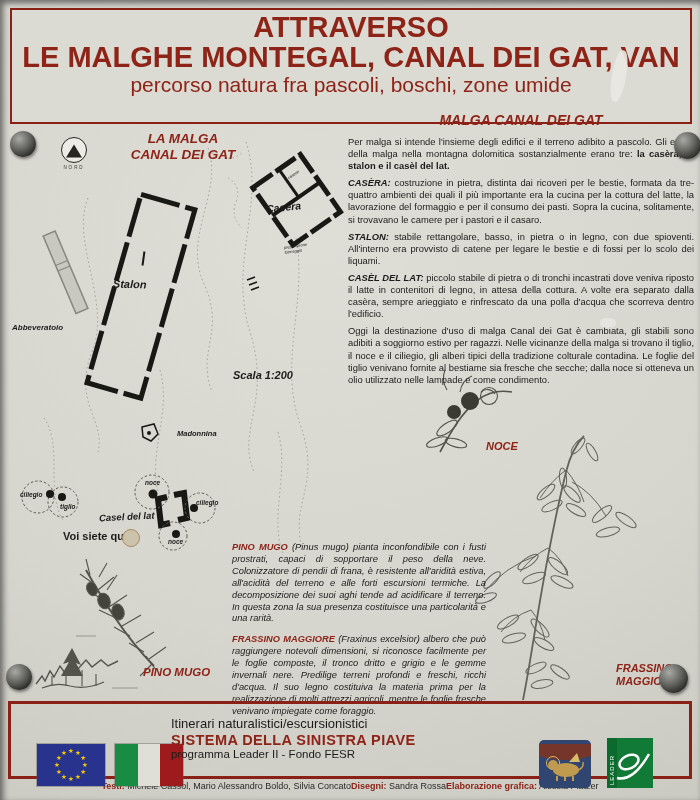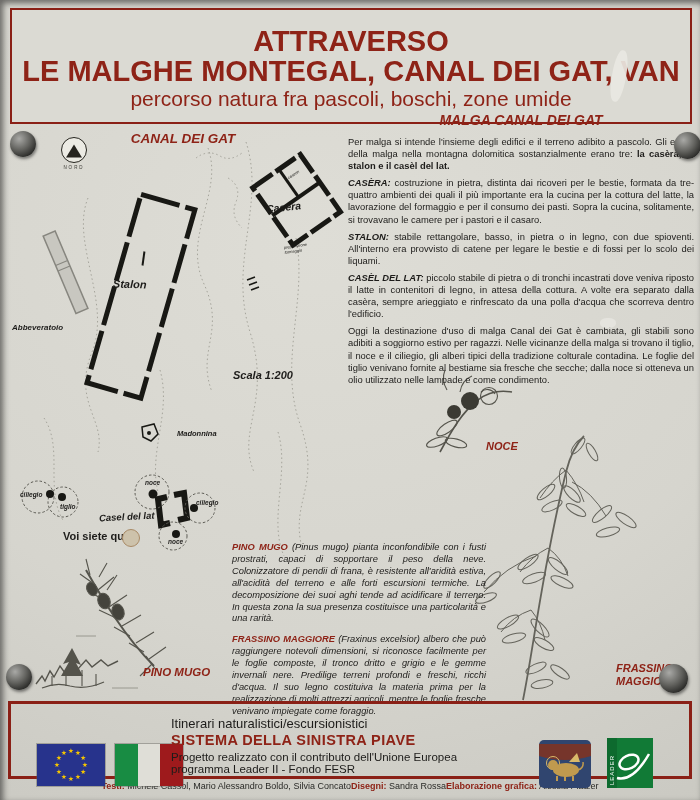--- a/index.html
+++ b/index.html
@@ -7,21 +7,21 @@
     position:relative;width:700px;height:800px;overflow:hidden;
     background:radial-gradient(120% 90% at 45% 30%, #deddd6 0%, #d6d5ce 55%, #c7c6bf 100%);
     font-family:"Liberation Sans", sans-serif;color:#1d1c1a;
     box-shadow:inset 3px 3px 6px rgba(10,10,10,.55);
   }
   .accent{color:#8e2317;}
   
   .header-panel{position:absolute;left:10px;top:8px;width:678px;height:112px;
     border:2px solid #8a2016;background:#dbdad3;text-align:center;}
   .community{margin-top:9px;font-size:22px;font-weight:bold;letter-spacing:.5px;color:#1d1c1a;}
-  .title1{margin-top:17px;font-size:29px;font-weight:bold;color:#8e2317;line-height:1.0;}
+  .title1{margin-top:3px;font-size:29px;font-weight:bold;color:#8e2317;line-height:1.0;}
   .title2{font-size:29px;font-weight:bold;color:#8e2317;line-height:1.05;}
   .subtitle{font-size:21px;color:#8e2317;margin-top:1px;}
   
   .bolt{position:absolute;border-radius:50%;z-index:9;
     background:radial-gradient(circle at 35% 30%, #a9a9a6, #62625e 45%, #1d1d1b 85%);
     box-shadow:1px 2px 3px rgba(0,0,0,.45);}
   .scuff{position:absolute;background:rgba(233,232,226,.92);border-radius:45%;z-index:8;}
   
   .lbl{position:absolute;font-style:italic;font-weight:bold;color:#1d1c1a;white-space:nowrap;z-index:5;}
   .map-title{position:absolute;left:88px;top:131px;width:190px;text-align:center;
@@ -182,20 +182,21 @@
       <ellipse cx="544" cy="644" rx="11" ry="4" transform="rotate(30 544 644)"></ellipse>
       <ellipse cx="536" cy="668" rx="11" ry="4" transform="rotate(-25 536 668)"></ellipse>
       <ellipse cx="560" cy="672" rx="11" ry="4" transform="rotate(35 560 672)"></ellipse>
       <ellipse cx="542" cy="684" rx="11" ry="4" transform="rotate(-10 542 684)"></ellipse>
       <ellipse cx="592" cy="452" rx="10" ry="3.5" transform="rotate(60 592 452)"></ellipse>
       <ellipse cx="578" cy="446" rx="10" ry="3.5" transform="rotate(-50 578 446)"></ellipse>
     </g>
   </svg>
 
   <div class="map-title">
+    <div>LA MALGA</div>
     <div>CANAL DEI GAT</div>
   </div>
   <div class="compass">
       <span class="tri"></span>
     </div>
   <div class="compass-label">NORD</div>
 
   <div class="lbl" style="left:113px;top:278px;font-size:11px;transform:rotate(2deg);">Stalon</div>
   <div class="lbl" style="left:266px;top:201px;font-size:10.5px;transform:rotate(-6deg);">Casera</div>
   <div class="lbl" style="left:287px;top:172px;font-size:4px;font-weight:normal;transform:rotate(-33deg);">caserin</div>
@@ -250,21 +251,20 @@
           <text x="20" y="21">★</text>
             <text x="21.9" y="14">★</text>
             <text x="27" y="8.9">★</text>
         </g>
       </svg>
     </div>
     <div class="flag flag-it"></div>
     <div class="footer-center">
       <div class="f-line1">Itinerari naturalistici/escursionistici</div>
       <div class="f-line2">SISTEMA DELLA SINISTRA PIAVE</div>
-      <div class="f-line3">Progetto realizzato con il contributo dell'Unione Europea</div>
       <div class="f-line4">programma Leader II - Fondo FESR</div>
     </div>
     <svg class="logo" style="left:528px;top:36px;" width="52" height="48" viewBox="0 0 52 48">
       <rect width="52" height="48" rx="5" fill="#30456f"></rect>
       <path d="M0,4 h52 v12 q-26,8 -52,0 z" fill="#7e3324" opacity="0.9"></path>
       <circle cx="14" cy="23" r="6.5" fill="none" stroke="#d9b96a" stroke-width="1"></circle>
       <ellipse cx="27" cy="30" rx="13" ry="7" fill="#c09a4e"></ellipse>
       <circle cx="14" cy="25" r="5" fill="#c09a4e"></circle>
       <path d="M30,22 l8,-9 l3,9 z" fill="#d9b96a"></path>
       <path d="M18,36 v5 M26,36 v5 M34,36 v5" stroke="#c09a4e" stroke-width="2"></path>

